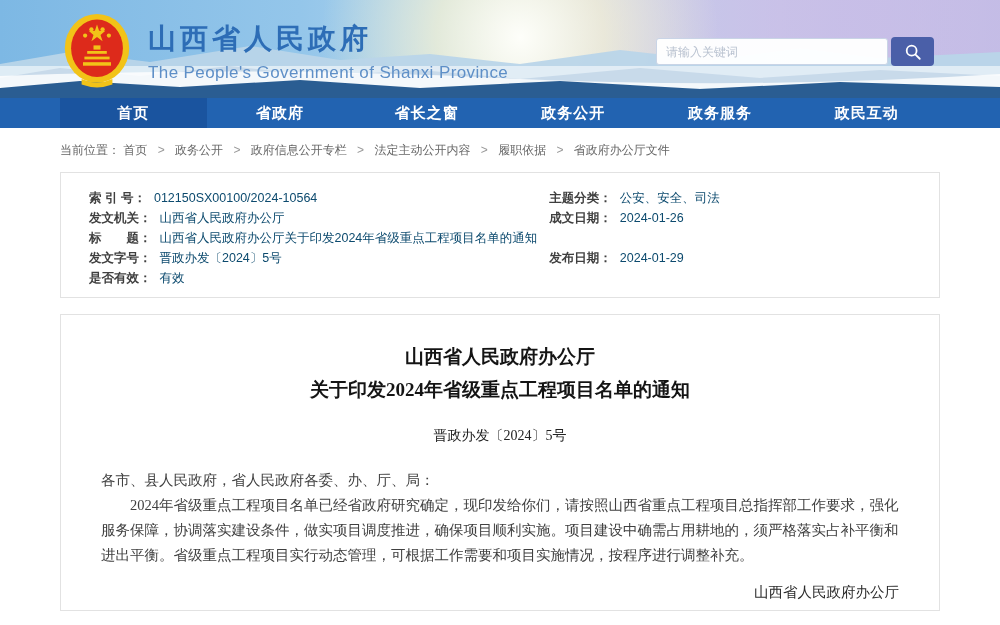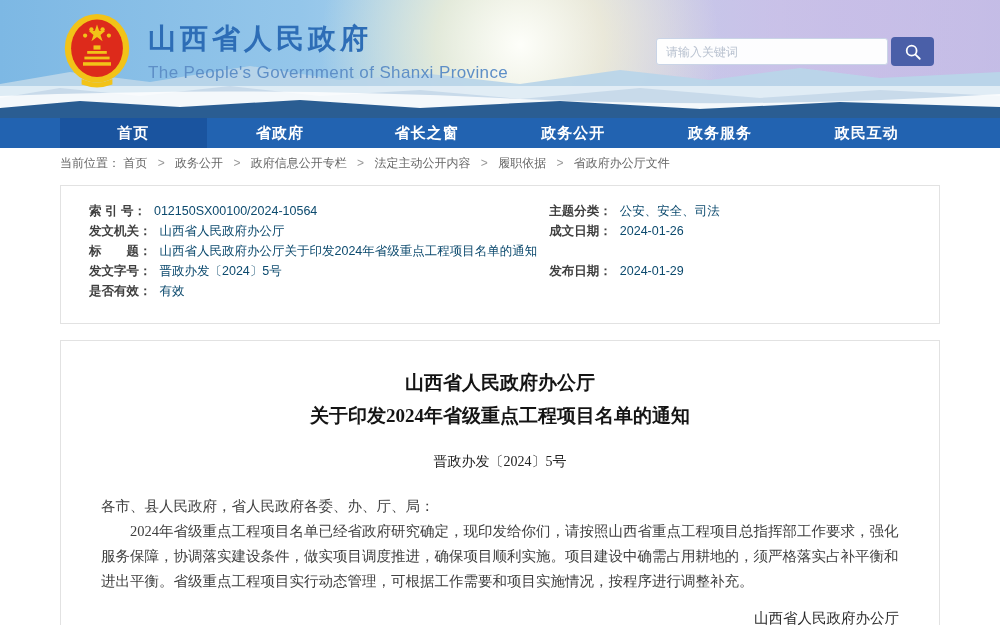--- a/index.html
+++ b/index.html
@@ -1,20 +1,20 @@
 <!DOCTYPE html>
 <html><head>
 <meta charset="utf-8">
 <style>
   * { box-sizing: border-box; margin: 0; padding: 0; }
   html, body { width: 1000px; height: 625px; overflow: hidden; background: #fff;
     font-family: "Liberation Sans", "DejaVu Sans", sans-serif; }
 
   
-  .banner { position: relative; height: 118px; overflow: hidden;
+  .banner { position: relative; height: 98px; overflow: hidden;
     background:
       radial-gradient(circle at 52% 38%, rgba(255,255,250,0.98) 0%, rgba(255,246,208,0.65) 16%, rgba(255,255,255,0) 38%),
       radial-gradient(circle at 86% 0%, rgba(199,188,232,0.75) 0%, rgba(199,188,232,0) 45%),
       linear-gradient(90deg, #7db8e4 0%, #94c6ea 30%, #bcd9ef 52%, #ccc9e8 78%, #c2bde4 100%);
   }
   .banner-mountains { position: absolute; left: 0; bottom: 0; width: 100%; height: 72px; display: block; }
   .logo-wrap { position: absolute; left: 62px; top: 12px; display: flex; align-items: center; gap: 16px; }
   .emblem { width: 70px; height: 78px; display: block; }
   .site-title { font-size: 28px; font-weight: bold; color: #2d6db6; letter-spacing: 4px; }
   .site-sub { font-size: 17px; color: #5e8fc7; margin-top: 5px; letter-spacing: 0.4px; }
@@ -26,28 +26,28 @@
     border-radius: 4px; cursor: pointer; display: flex; align-items: center; justify-content: center; }
 
   
   .navbar { height: 30px; background: #2263b1; }
   .nav-inner { width: 880px; margin: 0 auto; display: flex; height: 30px; }
   .nav-item { flex: 1; text-align: center; line-height: 30px; color: #fff; font-size: 15px;
     font-weight: bold; text-decoration: none; cursor: pointer; letter-spacing: 1px; }
   .nav-item.active { background: #1a549f; }
 
   
-  .breadcrumb { width: 880px; margin: 0 auto; padding: 7px 0 11px; font-size: 12px; color: #666; }
+  .breadcrumb { width: 880px; margin: 0 auto; padding: 14px 0 11px; font-size: 12px; color: #666; }
   .crumb-label { color: #666; }
   .crumb-link { color: #666; text-decoration: none; cursor: pointer; }
   .crumb-sep { margin: 0 7px; color: #999; }
 
   
   .meta-box { width: 880px; margin: 2px auto 0; border: 1px solid #e2e2e2;
-    padding: 15px 28px 22px; display: grid; grid-template-columns: 56% 44%; }
+    padding: 15px 28px 9px; display: grid; grid-template-columns: 56% 44%; }
   .meta-col { display: flex; flex-direction: column; }
   .meta-row { display: flex; line-height: 20px; font-size: 12.5px; }
   .meta-row.spacer { height: 20px; }
   .meta-label { font-weight: bold; color: #3f3f3f; white-space: pre; }
   .meta-value { color: #0c4a6e; margin-left: 8px; white-space: nowrap; }
 
   
   .content-box { width: 880px; margin: 16px auto 0; border: 1px solid #e2e2e2;
     padding: 25px 40px 20px; height: 297px; overflow: hidden;
     font-family: "Liberation Serif", "DejaVu Serif", serif; }

